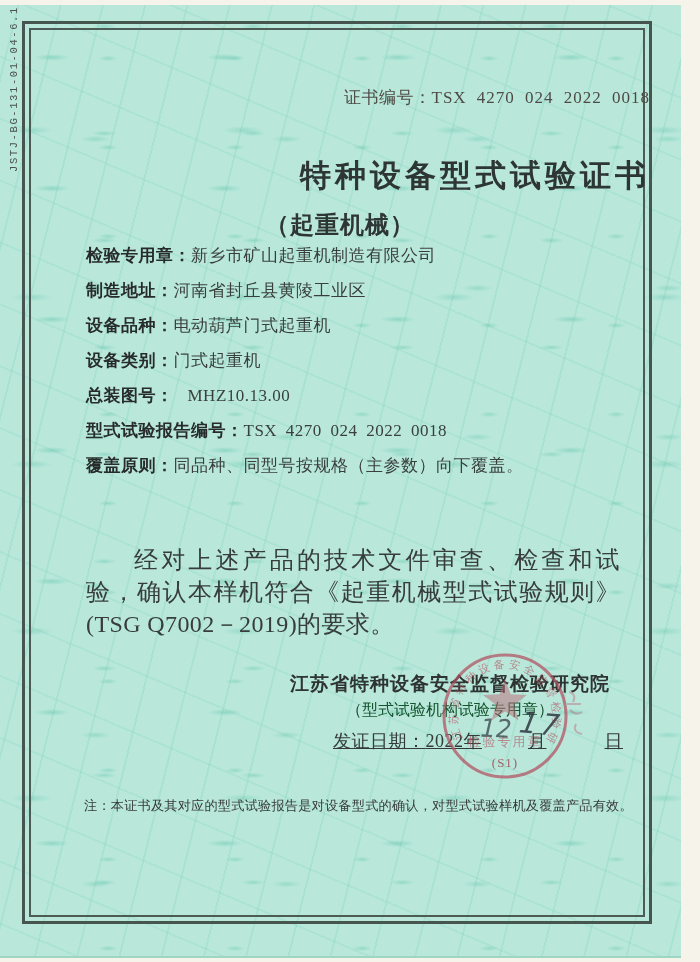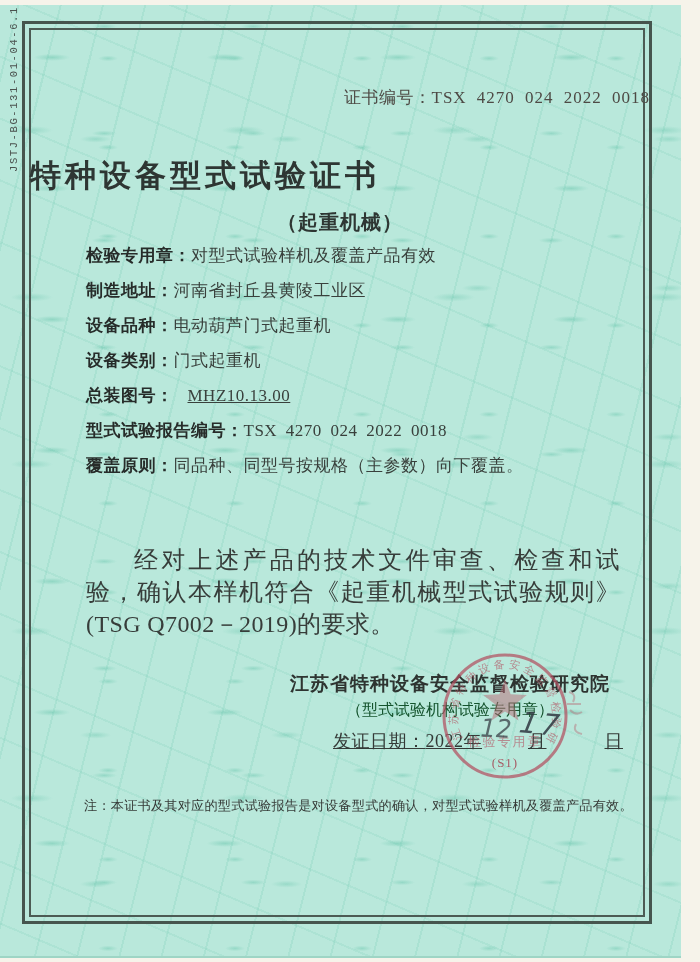--- a/index.html
+++ b/index.html
@@ -38,37 +38,37 @@
     font-family:"Liberation Mono","DejaVu Sans Mono",monospace;
     font-size:10.5px;letter-spacing:1.6px;color:#4b514e;
   }
   .cert-no{
     position:absolute;left:344px;top:86px;z-index:2;
     font-size:17px;color:#4e4a45;letter-spacing:.5px;white-space:nowrap;
   }
   .cert-no .num{word-spacing:5px;letter-spacing:1px;}
   .title{
     position:absolute;left:30px;top:155px;width:620px;z-index:2;
-    text-align:left;font-family:"Liberation Sans","DejaVu Sans",sans-serif;
+    text-align:right;font-family:"Liberation Sans","DejaVu Sans",sans-serif;
     font-size:31px;font-weight:bold;letter-spacing:4px;color:#2e3633;
   }
   .subtitle{
     position:absolute;left:30px;top:209px;width:620px;z-index:2;
     text-align:center;font-family:Liberation Mono, monospace;
-    font-size:20px;font-weight:bold;letter-spacing:1px;color:#2e3633;
+    font-size:24px;font-weight:bold;letter-spacing:1px;color:#2e3633;
   }
   .fields{position:absolute;left:86px;top:244px;width:545px;z-index:2;}
   .frow{height:22px;margin-bottom:13px;font-size:17px;white-space:nowrap;}
   .flabel{
     font-family:"Liberation Sans","DejaVu Sans",sans-serif;
     font-weight:bold;color:#272c2a;letter-spacing:.5px;
   }
   .fvalue{color:#39403c;letter-spacing:.5px;}
   .fvalue.num{word-spacing:4px;}
-  .fvalue.ml{margin-left:14px;text-decoration:underline;}
+  .fvalue.ml{margin-left:14px;}
   .uline{border-bottom:1.4px solid #39403c;padding-bottom:1px;}
   .statement{
     position:absolute;left:86px;top:544px;width:534px;z-index:2;
     font-size:24px;line-height:32px;text-indent:2em;color:#373d3a;
     letter-spacing:.4px;text-align:justify;
   }
   .issuer{
     position:absolute;left:285px;top:671px;width:330px;z-index:2;
     text-align:center;font-family:"Liberation Sans","DejaVu Sans",sans-serif;
     font-weight:bold;font-size:19px;color:#2e3431;letter-spacing:1px;white-space:nowrap;
@@ -102,21 +102,21 @@
 </div>
 
 <div class="vcode">JSTJ-BG-131-01-04-6.1</div>
 
 <div class="cert-no"><span>证书编号：</span><span class="num">TSX 4270 024 2022 0018</span></div>
 
 <div class="title">特种设备型式试验证书</div>
 <div class="subtitle">（起重机械）</div>
 
 <div class="fields">
-  <div class="frow"><span class="flabel">检验专用章：</span><span class="fvalue">对型式试验样机及覆盖产品有效</span></div>
+  <div class="frow"><span class="flabel">检验专用章：</span><span class="fvalue">新乡市矿山起重机制造有限公司</span></div>
   <div class="frow"><span class="flabel">制造地址：</span><span class="fvalue">河南省封丘县黄陵工业区</span></div>
   <div class="frow"><span class="flabel">设备品种：</span><span class="fvalue">电动葫芦门式起重机</span></div>
   <div class="frow"><span class="flabel">设备类别：</span><span class="fvalue">门式起重机</span></div>
   <div class="frow"><span class="flabel">总装图号：</span><span class="fvalue ml">MHZ10.13.00</span></div>
   <div class="frow"><span class="flabel">型式试验报告编号：</span><span class="fvalue num">TSX 4270 024 2022 0018</span></div>
   <div class="frow"><span class="flabel">覆盖原则：</span><span class="fvalue">同品种、同型号按规格（主参数）向下覆盖。</span></div>
 </div>
 
 <div class="statement">经对上述产品的技术文件审查、检查和试验，确认本样机符合《起重机械型式试验规则》(TSG Q7002－2019)的要求。</div>
 

